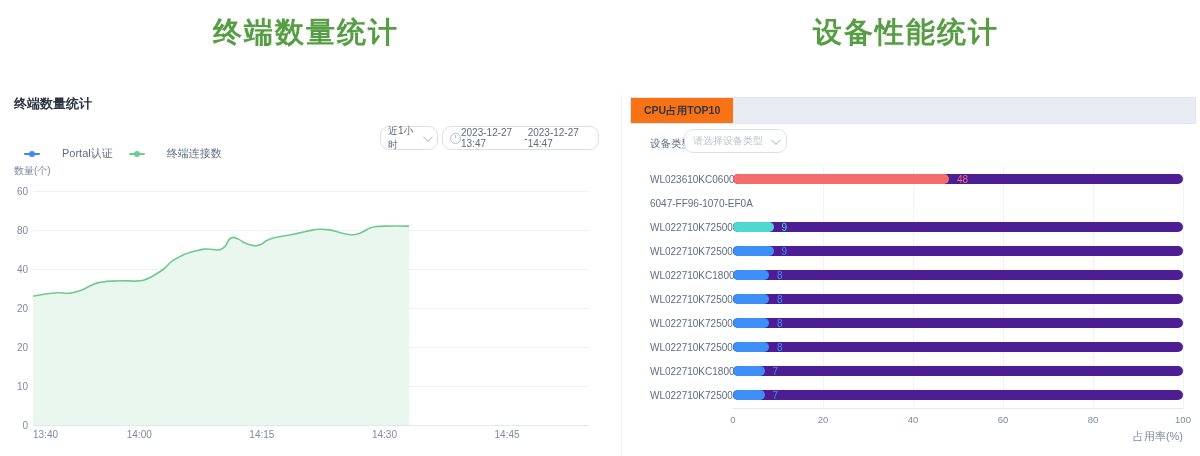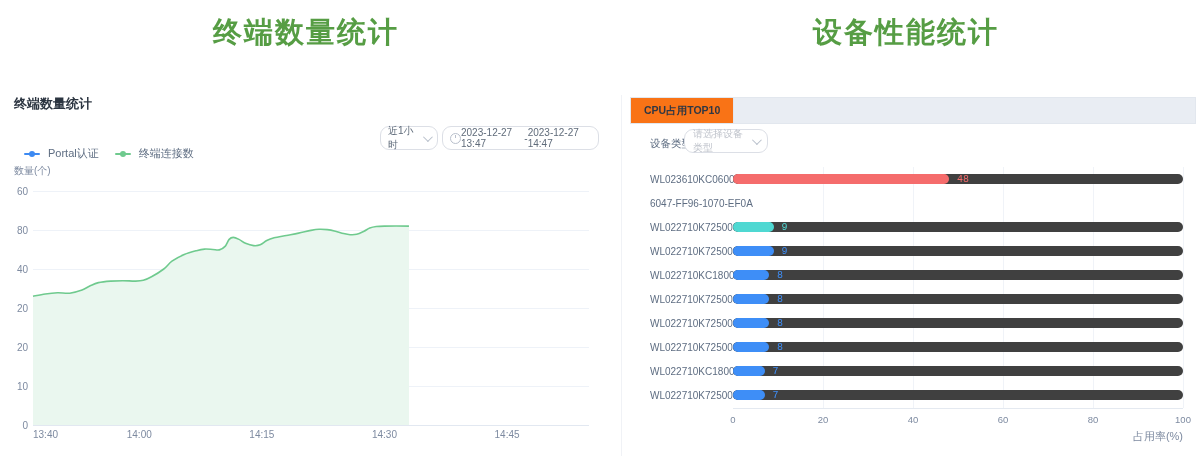--- a/index.html
+++ b/index.html
@@ -32,21 +32,21 @@
     transform:rotate(45deg) translateY(-2px);display:inline-block;flex:0 0 auto;
   }
   .clock{
     width:9px;height:9px;border:1px solid #b9c0cc;border-radius:50%;
     position:relative;display:inline-block;flex:0 0 auto;
   }
   .clock::after{
     content:"";position:absolute;left:3.5px;top:1.5px;width:1px;height:3px;background:#b9c0cc;
   }
   .lc-legend{left:24px;top:146px;display:flex;gap:16px;align-items:center;font-size:11px;color:#5e6d82;}
-  .legend-item{display:flex;align-items:center;gap:8px;cursor:pointer;}
+  .legend-item{display:flex;align-items:center;gap:22px;cursor:pointer;}
   .lg-mark{width:16px;height:2px;border-radius:1px;position:relative;display:inline-block;}
   .lg-mark i{position:absolute;left:5px;top:-2px;width:6px;height:6px;border-radius:50%;display:block;}
   .lc-ylabel{left:14px;top:164px;font-size:10px;color:#7d8aa0;}
 
   .line-plot{left:33px;top:191px;width:556px;height:234px;}
   .gridline{position:absolute;left:0;right:0;height:1px;background:#eef2f8;}
   .gridline.baseline{background:#e2e8f1;}
   .ytick{position:absolute;left:-27px;width:22px;text-align:right;font-size:10px;color:#7d8aa0;}
   .xtick{position:absolute;top:238px;font-size:10px;color:#7d8aa0;white-space:nowrap;}
   .line-plot svg{position:absolute;left:0;top:0;width:100%;height:100%;overflow:visible;}
@@ -55,30 +55,30 @@
   .v-divider{left:621px;top:95px;width:1px;height:361px;background:#f0f2f6;}
   .tabs{
     left:630px;top:97px;width:566px;height:27px;box-sizing:border-box;
     background:#e9edf3;border:1px solid #e2e7ee;display:flex;align-items:stretch;
   }
   .tab{
     padding:0 13px;line-height:25px;font-size:10.5px;color:#5f6b7a;cursor:pointer;white-space:nowrap;
   }
   .tab.active{background:#f97316;color:#2f3744;font-weight:bold;border-right:1px solid #e2e7ee;}
   .dt-label{left:650px;top:137px;font-size:10.5px;color:#5e6d82;}
-  .dt-select{left:684px;top:129px;width:84px;padding:0 8px;justify-content:space-between;}
+  .dt-select{left:684px;top:129px;width:103px;padding:0 8px;justify-content:space-between;}
   .placeholder{color:#c0c4cc;font-size:10px;}
 
   .vgrid{left:733px;top:167px;width:450px;height:241px;}
   .vgrid i{position:absolute;top:0;bottom:0;width:1px;background:#f0f3f8;display:block;}
 
   .bars{left:650px;top:167px;width:533px;}
   .bar-row{height:24px;display:flex;align-items:center;}
   .bar-label{width:77px;text-align:right;font-size:10px;color:#5e6d82;padding-right:6px;white-space:nowrap;flex:0 0 auto;}
-  .bar-track{flex:1;height:10px;position:relative;background:#404040;border-radius:5px;font-family:Liberation Mono, monospace;}
+  .bar-track{flex:1;height:10px;position:relative;background:#4c1d95;border-radius:5px;}
   .bar-fill{position:absolute;left:0;top:0;height:10px;border-radius:5px;}
   .bar-value{position:absolute;top:50%;transform:translateY(-50%);font-size:10px;white-space:nowrap;}
 
   .bar-axis{left:733px;top:408px;width:450px;height:30px;border-top:1px solid #e4e9f0;}
   .bar-axis .tick{position:absolute;top:5px;transform:translateX(-50%);font-size:9.5px;color:#7d8aa0;}
   .bar-axis .unit{position:absolute;right:0;top:20px;font-size:11px;color:#7d8aa0;}
 </style>
 </head>
 <body>
 

